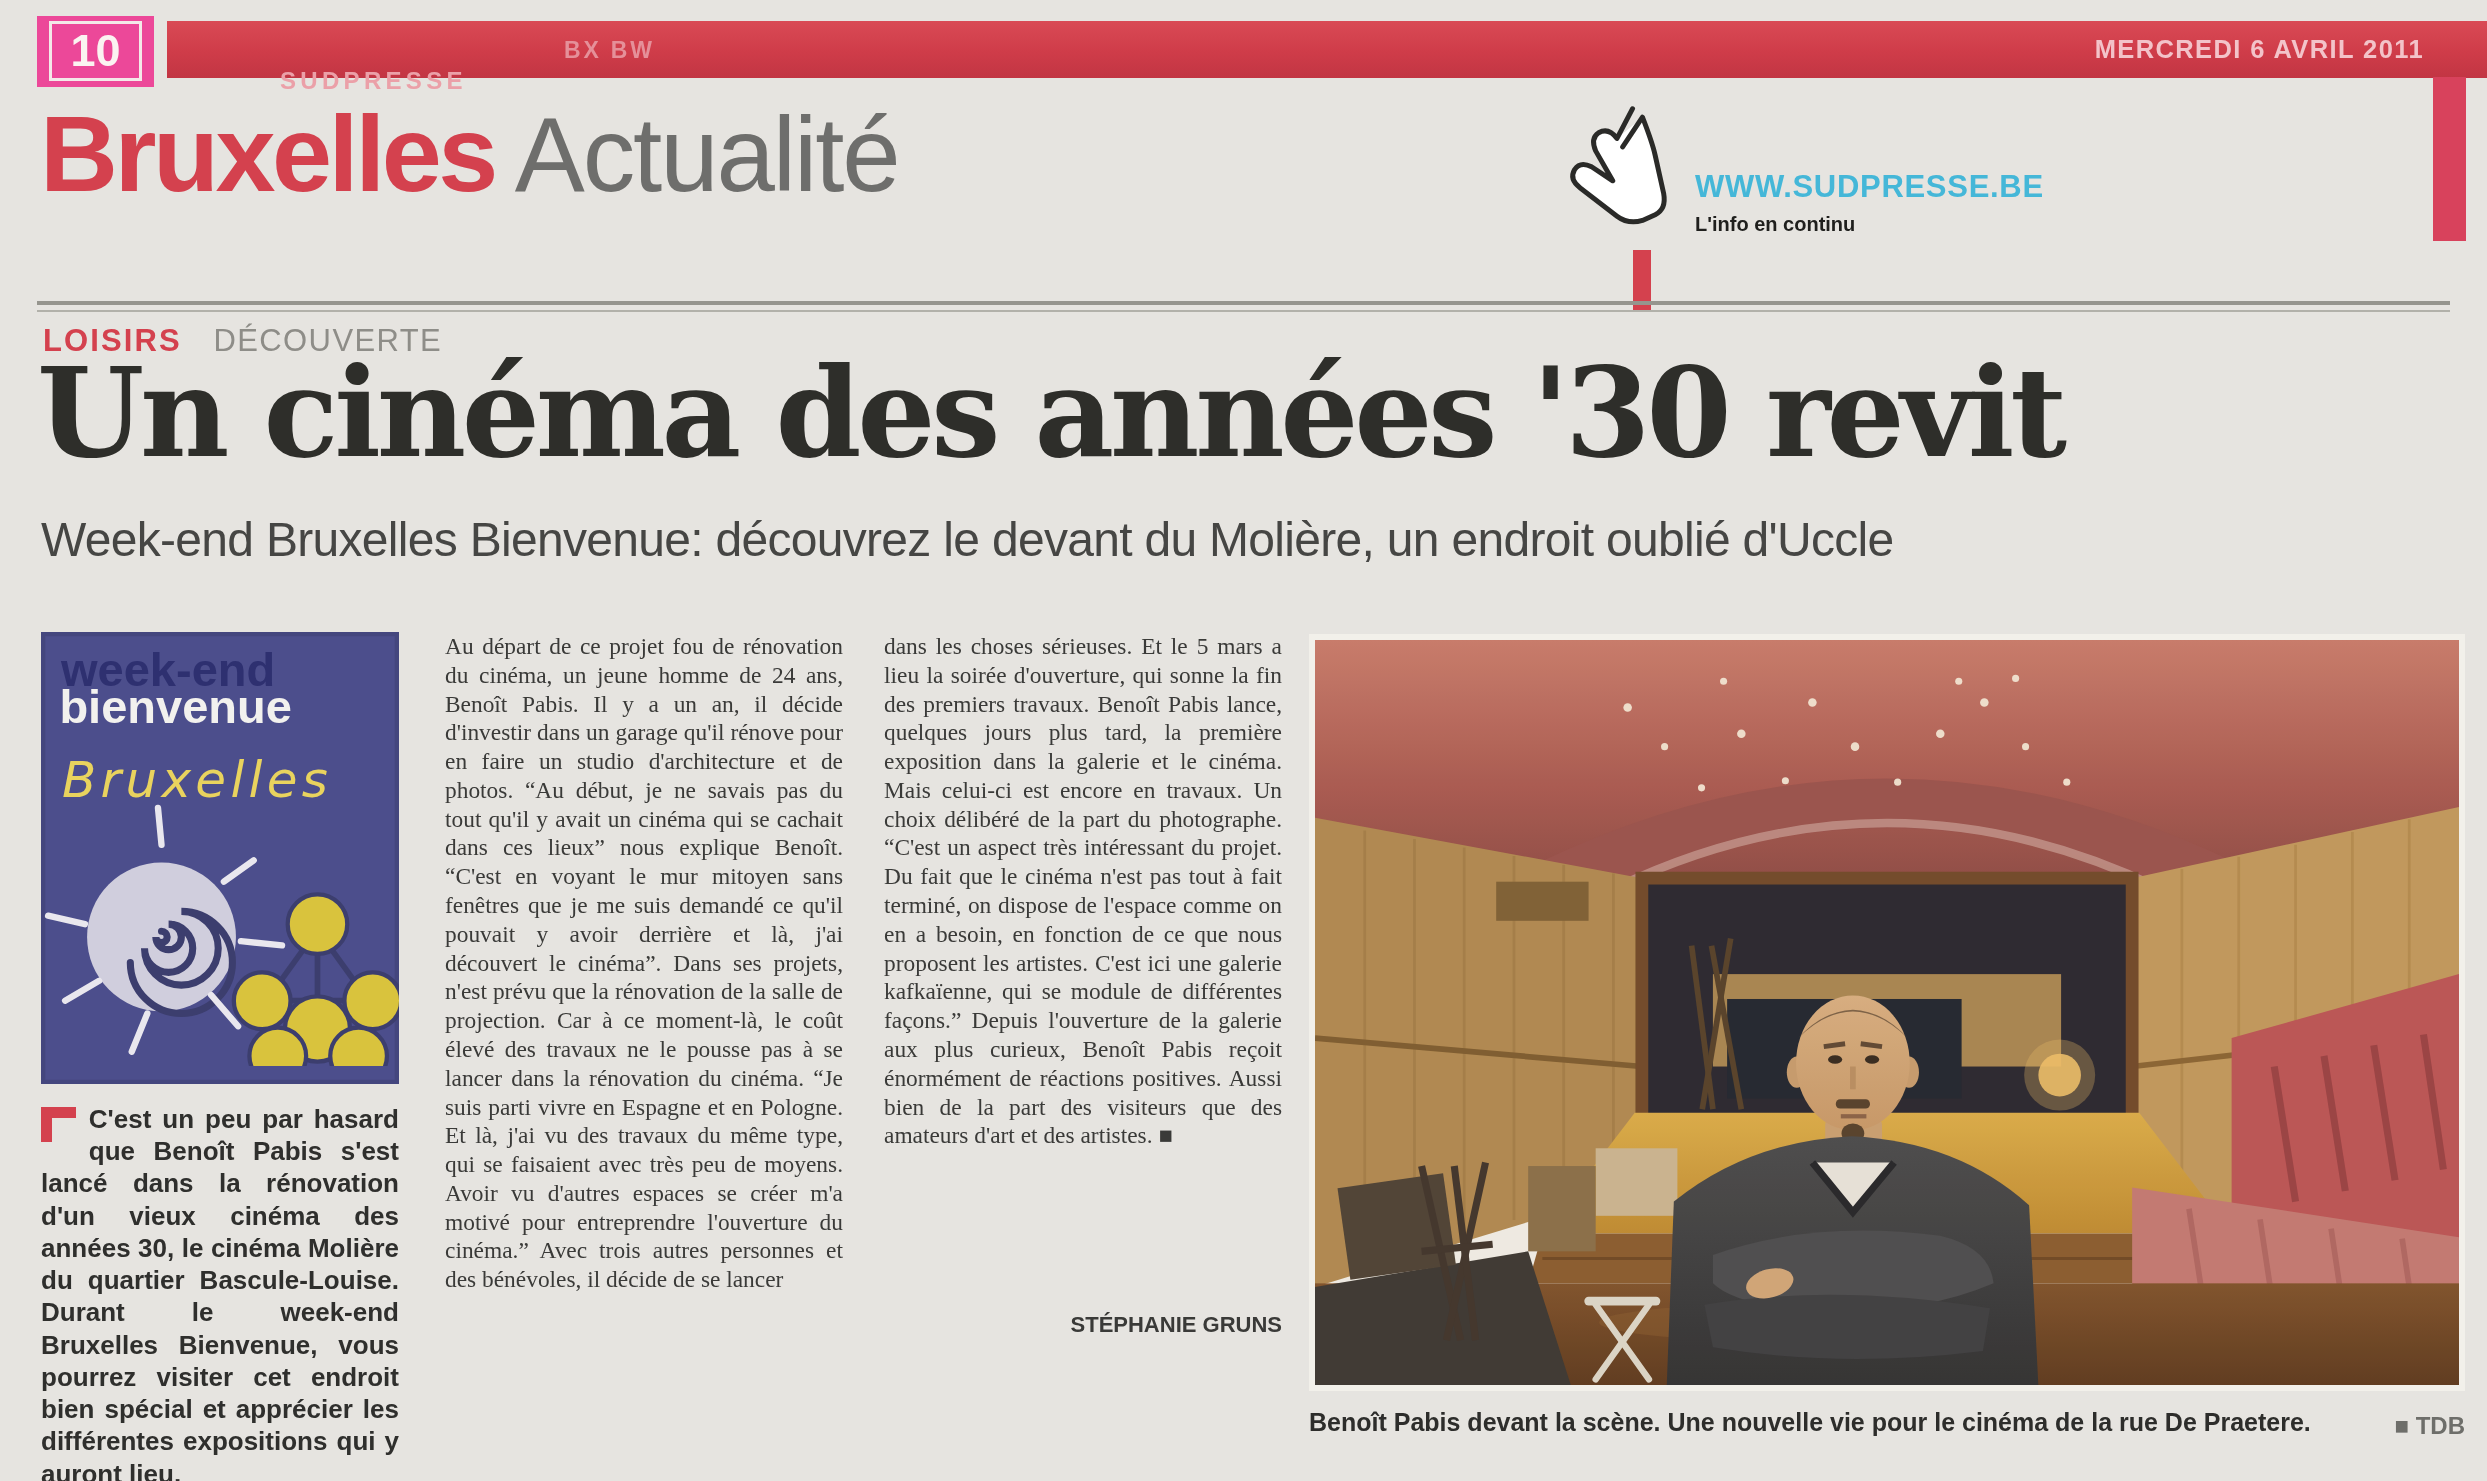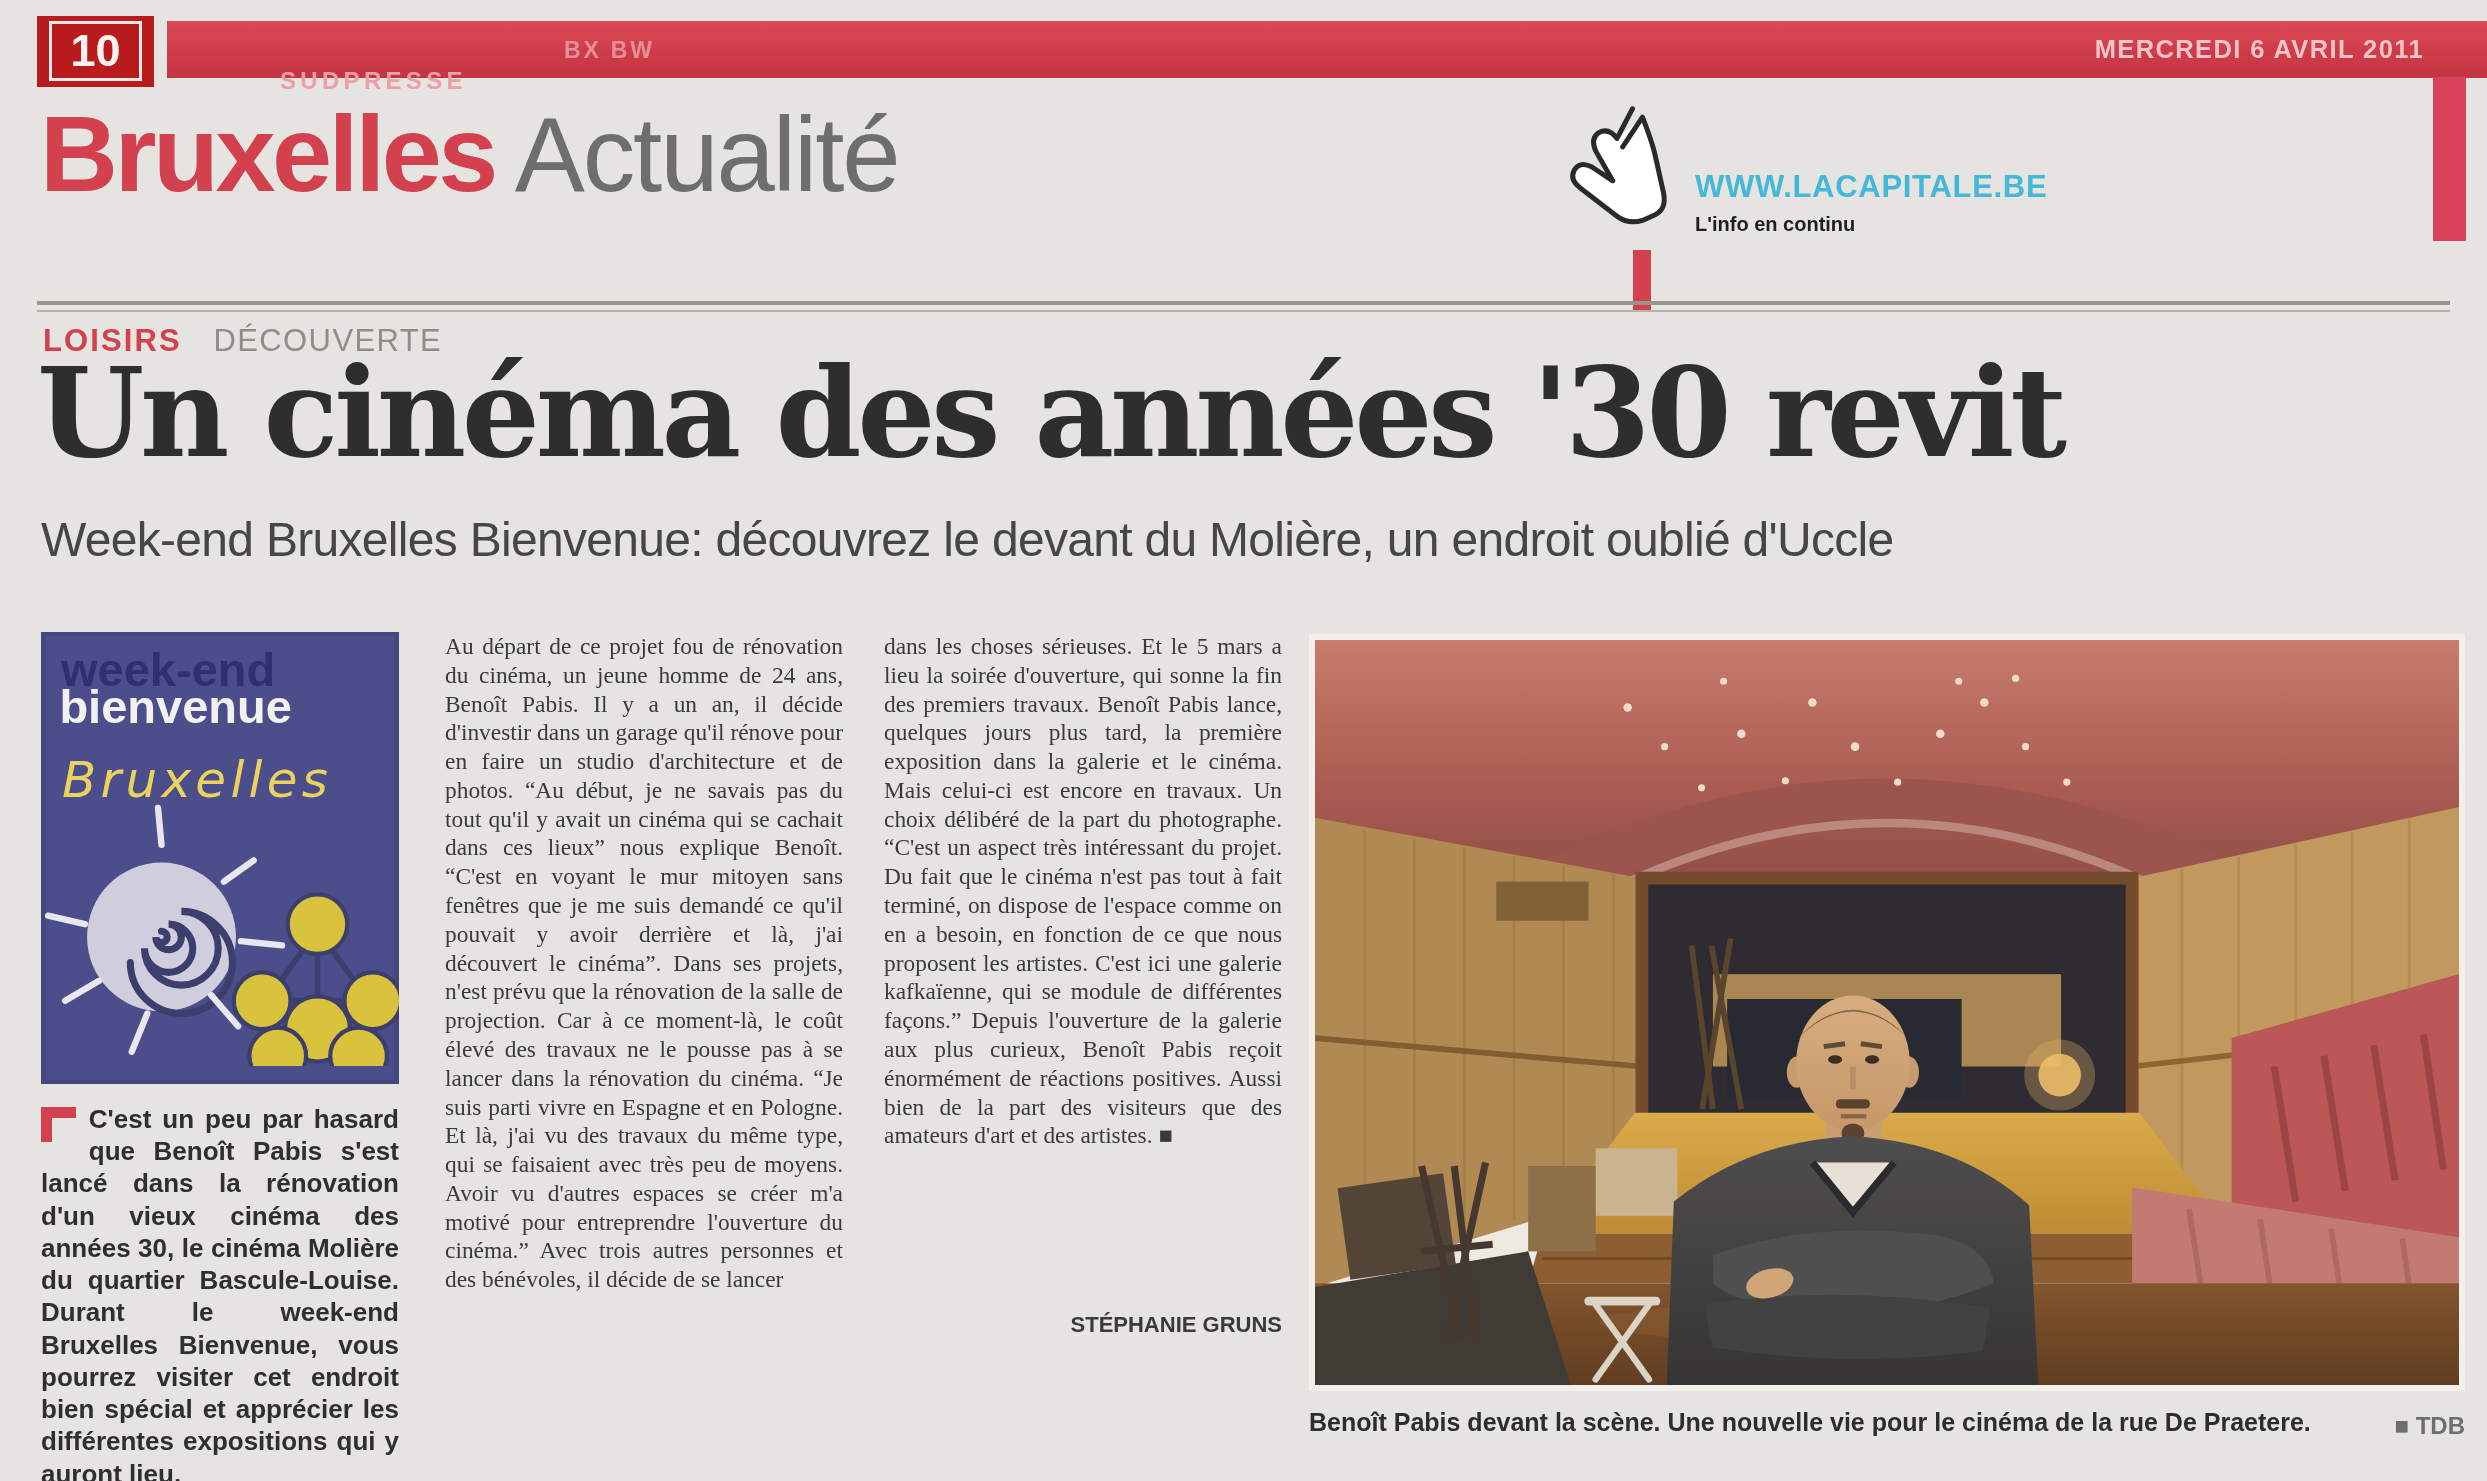--- a/index.html
+++ b/index.html
@@ -1,19 +1,19 @@
 <!DOCTYPE html>
 <html style="font-size:11.3px"><head>
 <meta charset="utf-8">
 <style>
   html,body{margin:0;padding:0;background:#cfcecb;}
   #page{position:relative;width:2487px;height:1481px;background:#e6e4e0;overflow:hidden;
         font-family:"Liberation Sans",sans-serif;color:#2f2f2b;}
   
-  .pageno{position:absolute;left:37px;top:15.6px;width:117px;height:71px;background:#b91c1c;
+  .pageno{position:absolute;left:37px;top:15.6px;width:117px;height:71px;background:#ec4899;
           display:flex;align-items:center;justify-content:center;}
   .pageno-inner{border:3.5px solid #f3e9e8;padding:1.4px 18.4px;color:#fbf3f1;font-size:45px;font-weight:bold;}
   .topbar{position:absolute;left:167px;top:21px;width:2321px;height:57px;
           background:linear-gradient(180deg,#d94a55 0%,#cf3c49 55%,#c23543 100%);}
   .topbar .brand{position:absolute;left:113px;top:14px;font-size:24px;font-weight:bold;
                  letter-spacing:4.3px;color:#eba0a8;margin-top:32px;}
   .topbar .edition{position:absolute;left:397px;top:15.6px;font-size:23px;font-weight:bold;
                    letter-spacing:2.8px;color:#e59099;}
   .topbar .date{position:absolute;right:64px;top:14px;font-size:25.5px;font-weight:bold;
                 letter-spacing:1.4px;color:#f3c3c9;}
@@ -88,21 +88,21 @@
     <span class="city">Bruxelles</span><span class="section">Actualité</span>
   </div>
 
   <div class="hand">
     <svg width="124" height="152" viewBox="0 0 175 215">
       <path d="M118,18 L96,60 M132,30 L104,72 M96,60 Q84,44 70,52 Q58,60 66,78 L90,120 L60,100 Q44,92 36,104 Q28,118 44,130 L96,170 Q112,182 132,176 L150,168 Q166,160 162,138 L150,84 Q146,66 132,30" fill="#ffffff" stroke="#2a2a28" stroke-width="7" stroke-linecap="round" stroke-linejoin="round"></path>
     </svg>
   </div>
   <div class="hand-strip"></div>
   <div class="webblock">
-    <div class="weburl">WWW.LACAPITALE.BE</div>
+    <div class="weburl">WWW.SUDPRESSE.BE</div>
     <div class="webtag">L'info en continu</div>
   </div>
 
   <div class="toprule"></div>
 
   <div class="kicker">
     <span class="k1">LOISIRS</span>
     <span class="k2">DÉCOUVERTE</span>
   </div>
   <div class="headline">Un cinéma des années '30 revit</div>

